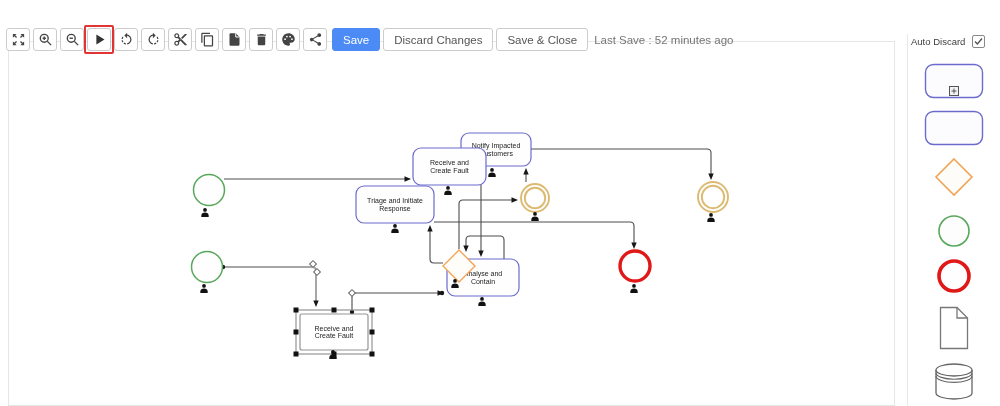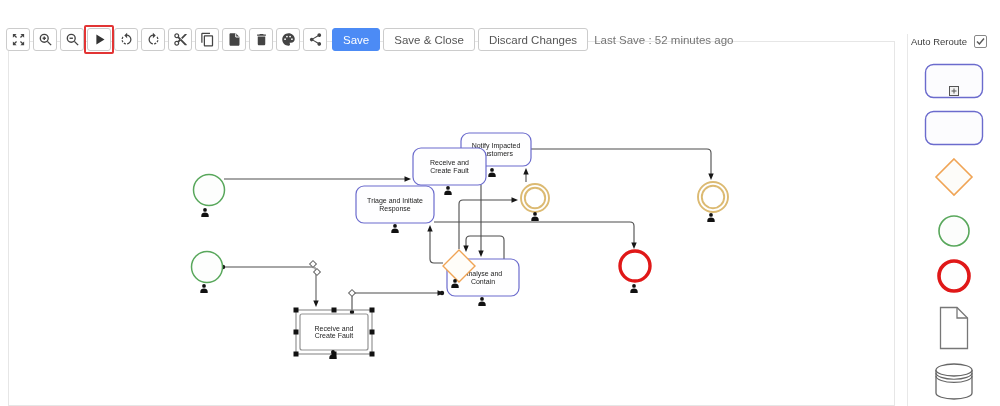--- a/index.html
+++ b/index.html
@@ -104,22 +104,22 @@
           <circle cx="17.5" cy="11.5" r="1.4" fill="#fff"></circle>
         </svg>
       </button>
       <button class="tbtn">
         <svg width="15" height="15" viewBox="0 0 24 24">
           <path fill="#444" d="M18 16.08c-.76 0-1.44.3-1.96.77L8.91 12.7c.05-.23.09-.46.09-.7s-.04-.47-.09-.7l7.05-4.11c.54.5 1.25.81 2.04.81 1.66 0 3-1.34 3-3s-1.34-3-3-3-3 1.34-3 3c0 .24.04.47.09.7L8.04 9.81C7.5 9.31 6.79 9 6 9c-1.66 0-3 1.34-3 3s1.34 3 3 3c.79 0 1.5-.31 2.04-.81l7.12 4.16c-.05.21-.08.43-.08.65 0 1.61 1.31 2.92 2.92 2.92 1.61 0 2.92-1.31 2.92-2.92s-1.31-2.92-2.92-2.92z"></path>
         </svg>
       </button>
     </div>
   <button class="btn-text btn-save">Save</button>
+  <button class="btn-text">Discard Changes</button>
   <button class="btn-text">Save &amp; Close</button>
-  <button class="btn-text">Discard Changes</button>
   <span class="last-save">Last Save : 52 minutes ago</span>
 </div>
 
 <div class="canvas">
   <svg id="flow" width="885" height="363" viewBox="8 41 885 363" xmlns="http://www.w3.org/2000/svg">
       <g>
         <path d="M 223 178 L 405 178" fill="none" stroke="#a6a6a6" stroke-width="2"></path>
         <path d="M 410 178 L 403.5 180.7 L 403.5 175.3 Z" fill="#161616"></path>
       </g>
       <g>
@@ -256,21 +256,21 @@
           <circle cx="332" cy="350.9" r="1.9"></circle>
           <path d="M 328.3 358 v-1.3 c0-2.1 1.6-3.1 3.7-3.1 s3.7 1 3.7 3.1 v1.3 z"></path>
         </g>
       </g>
     </svg>
 </div>
 
 <div class="divider"></div>
 <div class="sidebar">
   <div class="auto-row">
-    <span>Auto Reroute</span>
+    <span>Auto Discard</span>
     <span class="checkbox">
       <svg width="9" height="9" viewBox="0 0 9 9">
         <path d="M1 4.5 L3.4 7 L8 1.5" stroke="#555" stroke-width="1.4" fill="none"></path>
       </svg>
     </span>
   </div>
   <div id="palette">
       <div class="pal-item" style="top: 63px;">
         <svg width="60" height="36" viewBox="0 0 60 36">
           <rect x="1.5" y="1.5" width="57" height="33" rx="8" fill="#fcfcfe" stroke="#6b6bcd" stroke-width="1.4"></rect>

